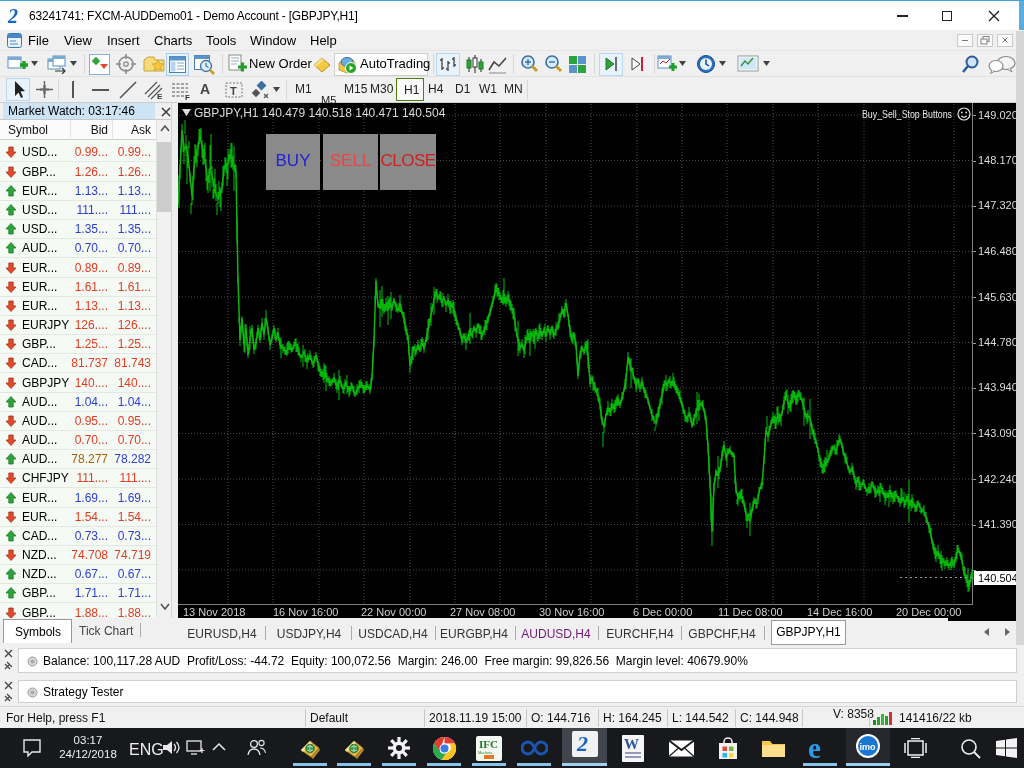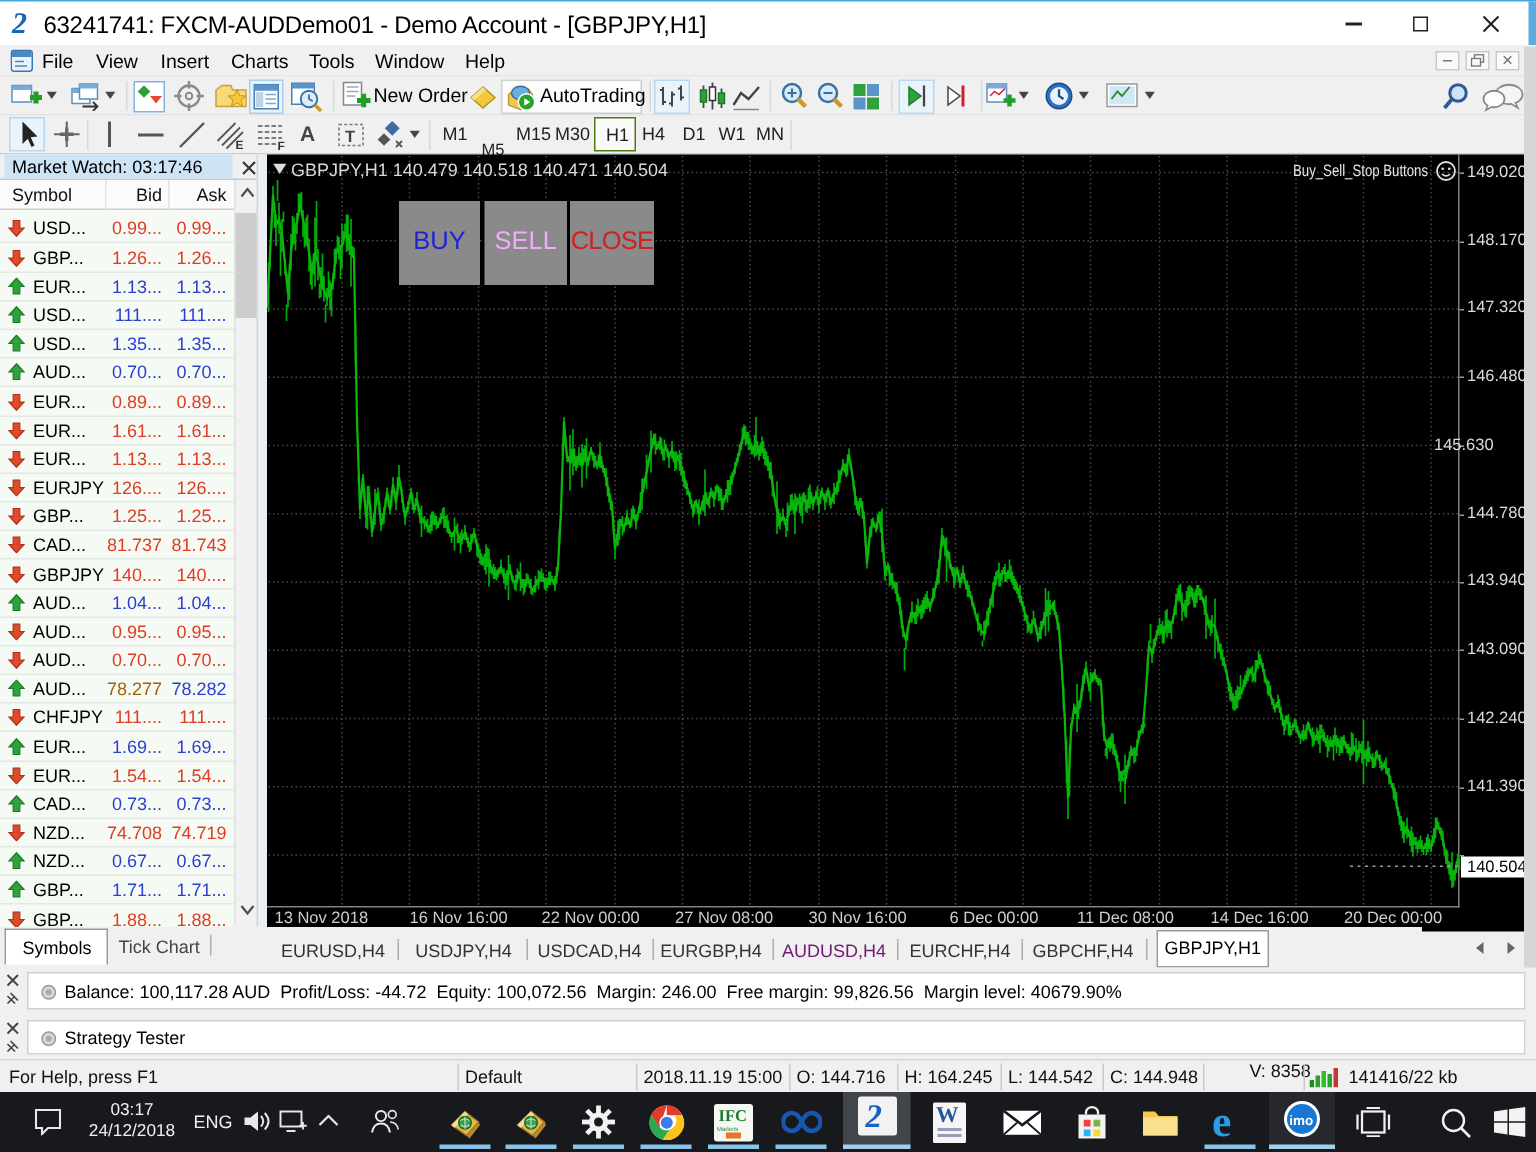--- a/index.html
+++ b/index.html
@@ -1,21 +1,21 @@
 <!DOCTYPE html>
 <html><head><meta charset="utf-8"><style>
 *{margin:0;padding:0;box-sizing:border-box;}
 body{font-family:"Liberation Sans",sans-serif;width:1024px;height:768px;overflow:hidden;position:relative;background:#f0f0f0;}
 .abs{position:absolute;}
 svg{display:block;}
 </style></head><body>
 
 <div class="abs" style="left:0;top:0;width:1024px;height:30px;background:#fff;border-top:1px solid #42a3dc;">
  <div class="abs" style="left:8px;top:4px;width:20px;height:22px;color:#1666bd;font-size:20px;font-weight:bold;font-family:'Liberation Serif',serif;font-style:italic;">2</div>
- <div class="abs" style="left:29px;top:8px;font-size:16px;letter-spacing:-0.2px;color:#000;">63241741: FXCM-AUDDemo01 - Demo Account - [GBPJPY,H1]</div>
+ <div class="abs" style="left:29px;top:8px;font-size:12px;letter-spacing:-0.2px;color:#000;">63241741: FXCM-AUDDemo01 - Demo Account - [GBPJPY,H1]</div>
  <div class="abs" style="left:897px;top:14px;width:11px;height:1.5px;background:#222;"></div>
  <div class="abs" style="left:942px;top:10px;width:10px;height:10px;border:1.5px solid #222;"></div>
  <svg class="abs" style="left:988px;top:9px;" width="12" height="12">
       <path d="M1 1 L11 11 M11 1 L1 11" stroke="#222" stroke-width="1.4"></path>
     </svg>
  <div class="abs" style="left:1019px;top:0;width:5px;height:30px;background:#5aaede;"></div>
 </div>
 
 <div class="abs" style="left:0;top:30px;width:1024px;height:21px;background:#f0f0f0;border-bottom:1px solid #e5e5e5;">
  <svg class="abs" style="left:7px;top:3px" width="15" height="15">
@@ -538,28 +538,28 @@
  <svg class="abs" style="left:779px;top:4px" width="14" height="14">
       <circle cx="7" cy="7" r="6" fill="none" stroke="#ddd" stroke-width="1.2"></circle>
       <circle cx="4.8" cy="5.5" r="0.9" fill="#ddd"></circle>
       <circle cx="9.2" cy="5.5" r="0.9" fill="#ddd"></circle>
       <path d="M4.3 9 q2.7 2.6 5.4 0" stroke="#ddd" stroke-width="1.1" fill="none"></path>
     </svg>
  <div class="abs" style="left:88px;top:31px;width:54px;height:56px;background:#8a8a8a;"></div>
  <div class="abs" style="left:145px;top:31px;width:55px;height:56px;background:#8a8a8a;"></div>
  <div class="abs" style="left:202px;top:31px;width:56px;height:56px;background:#8a8a8a;"></div>
  <div class="abs" style="left:88px;top:48px;width:54px;text-align:center;font-size:17px;color:#2121d8;">BUY</div>
- <div class="abs" style="left:145px;top:48px;width:55px;text-align:center;font-size:17px;color:#f0abfc;">SELL</div>
+ <div class="abs" style="left:145px;top:48px;width:55px;text-align:center;font-size:17px;color:#ef4444;">SELL</div>
  <div class="abs" style="left:201px;top:48px;width:58px;text-align:center;font-size:17px;color:#d02020;letter-spacing:-0.5px;">CLOSE</div>
  <div class="abs" style="left:0;top:0;width:838px;height:518px;font-size:11px;color:#dcdcdc;">
       <div style="position:absolute;left:800px;top:6px;">149.020</div>
       <div style="position:absolute;left:800px;top:51px;">148.170</div>
       <div style="position:absolute;left:800px;top:96px;">147.320</div>
       <div style="position:absolute;left:800px;top:142px;">146.480</div>
-      <div style="position:absolute;left:778px;top:188px;">145.630</div>
+      <div style="position:absolute;left:800px;top:188px;">145.630</div>
       <div style="position:absolute;left:800px;top:233px;">144.780</div>
       <div style="position:absolute;left:800px;top:278px;">143.940</div>
       <div style="position:absolute;left:800px;top:324px;">143.090</div>
       <div style="position:absolute;left:800px;top:370px;">142.240</div>
       <div style="position:absolute;left:800px;top:415px;">141.390</div>
   <div class="abs" style="left:796px;top:468px;width:42px;height:14px;background:#fff;color:#000;">
         <span style="position:absolute;left:4px;top:1px;">140.504</span>
       </div>
   <div class="abs" style="left:0;top:0;color:#cfcfcf;font-size:11px;transform:translateX(-178px);">
         <div style="position:absolute;left:183px;top:503px;white-space:nowrap;">13 Nov 2018</div>
@@ -667,21 +667,21 @@
     </svg>
  <div class="abs" style="left:899px;top:4px;">141416/22 kb</div>
 </div>
 
 <div class="abs" style="left:0;top:728px;width:1024px;height:40px;background:#17191d;">
  <svg class="abs" style="left:22px;top:10px" width="21" height="19">
       <path d="M2 2 h16 v12 h-8 l-4 4 v-4 h-4 z" fill="none" stroke="#e8e8e8" stroke-width="1.4"></path>
     </svg>
  <div class="abs" style="left:55px;top:6px;width:66px;text-align:center;color:#f0f0f0;font-size:11.5px;">03:17</div>
  <div class="abs" style="left:55px;top:20px;width:66px;text-align:center;color:#f0f0f0;font-size:11.5px;">24/12/2018</div>
- <div class="abs" style="left:129px;top:13px;color:#f0f0f0;font-size:12px;">ENG</div>
+ <div class="abs" style="left:129px;top:13px;color:#f0f0f0;font-size:16px;">ENG</div>
  <svg class="abs" style="left:161px;top:11px" width="19" height="17">
       <path d="M2 6 h4 l5 -4 v13 l-5 -4 h-4 z" fill="#e8e8e8"></path>
       <path d="M13 5 q3 3.5 0 7 M15.5 3 q5 5.5 0 11" stroke="#e8e8e8" stroke-width="1.3" fill="none"></path>
     </svg>
  <svg class="abs" style="left:186px;top:12px" width="21" height="16">
       <rect x="1" y="1" width="14" height="10" fill="none" stroke="#e8e8e8" stroke-width="1.3"></rect>
       <path d="M5 14 h6" stroke="#e8e8e8" stroke-width="1.3"></path>
       <path d="M16 8 v5 m-2.5 -2.5 h5" stroke="#e8e8e8" stroke-width="1.2"></path>
     </svg>
  <svg class="abs" style="left:211px;top:14px" width="16" height="10">

